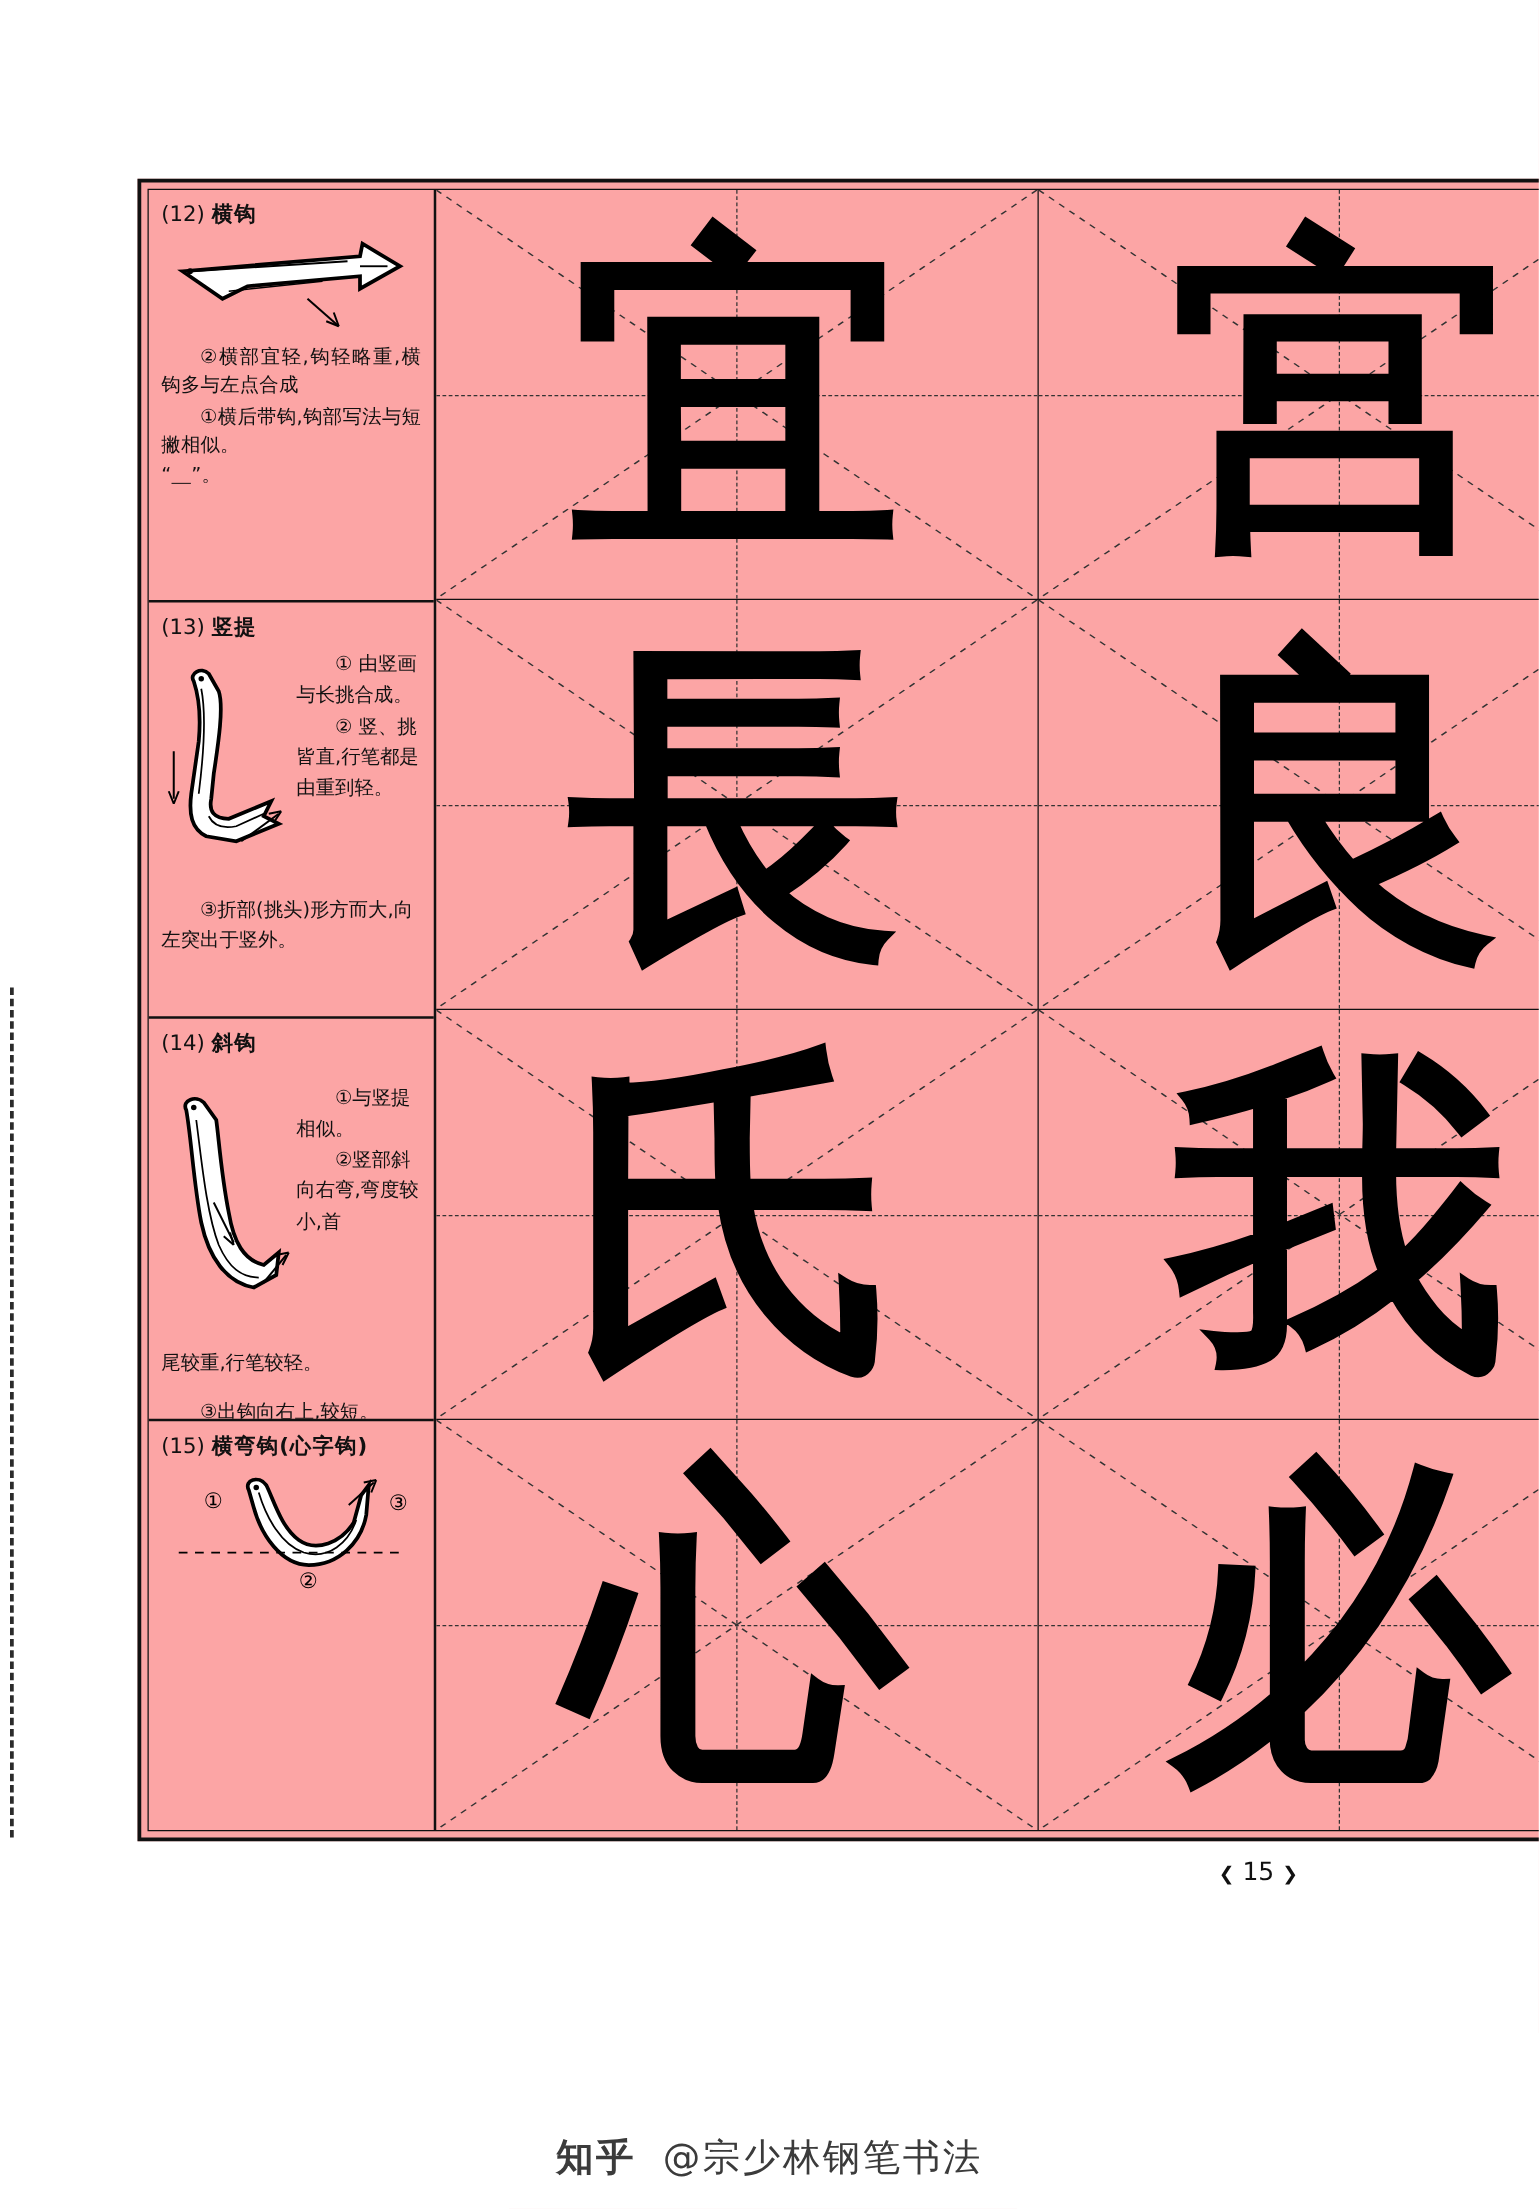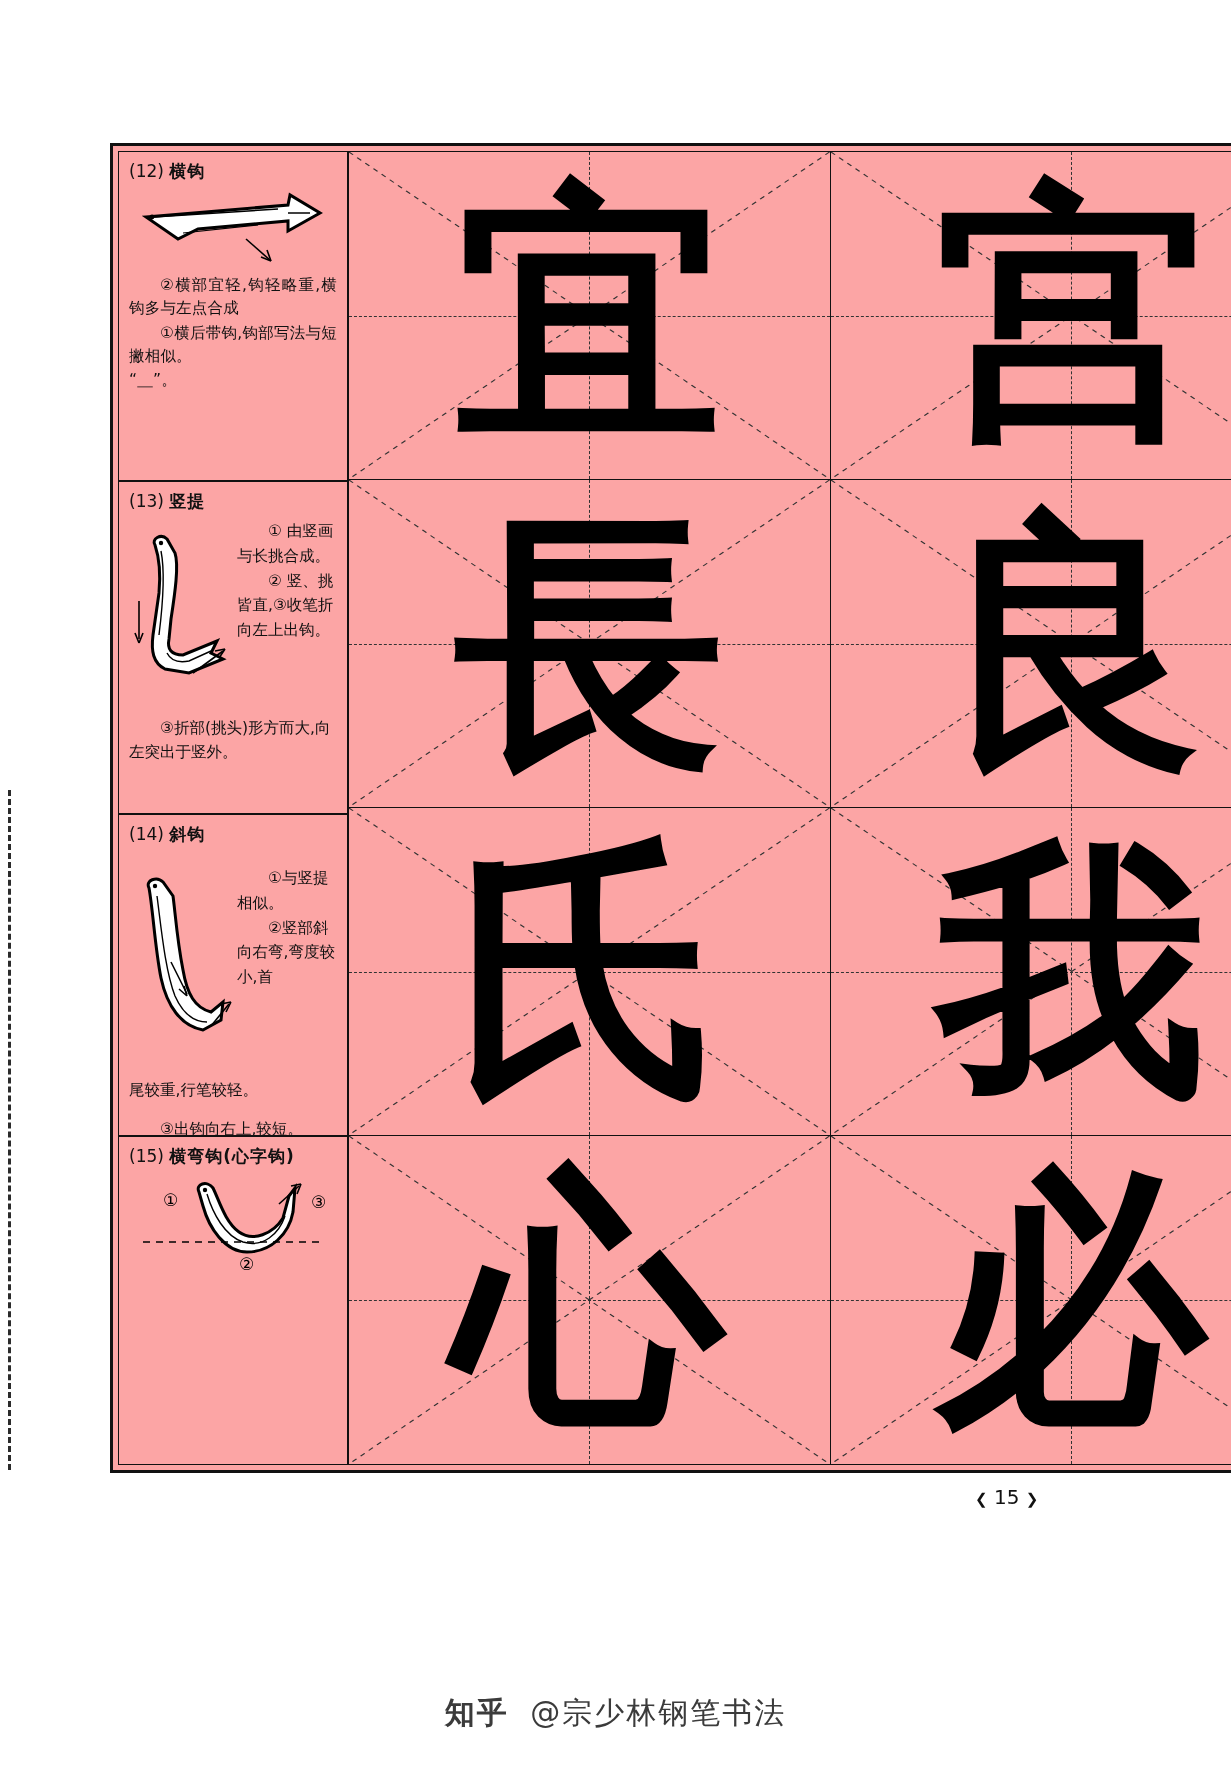--- a/index.html
+++ b/index.html
@@ -168,21 +168,21 @@
     font-family: "DejaVu Sans", sans-serif;
     color: #111;
     white-space: nowrap;
   }
   .page-num .orn { font-size: 15px; }
 
   
   .watermark {
     position: absolute;
     left: 0; right: 0;
-    bottom: 33px;
+    bottom: 20px;
     text-align: center;
     font-size: 30px;
     color: #3b3b3b;
     font-family: "DejaVu Sans", sans-serif;
     letter-spacing: 2px;
     white-space: nowrap;
   }
   .watermark .wm-logo {
     display: inline-block;
     font-weight: bold;
@@ -237,21 +237,21 @@
               <path d="M36,130 C40,138 48,140 58,138 L80,128" stroke="#000" stroke-width="1.4" fill="none"></path>
               <circle cx="30" cy="20" r="2.2" fill="#000"></circle>
               <path d="M8,78 L8,116" stroke="#000" stroke-width="1.6" fill="none"></path>
               <path d="M8,120 L4,110 M8,120 L12,110" stroke="#000" stroke-width="1.6" fill="none"></path>
               <path d="M62,150 L92,128" stroke="#000" stroke-width="1.6" fill="none" stroke-dasharray="0"></path>
               <path d="M94,126 L84,128 M94,126 L88,135" stroke="#000" stroke-width="1.6" fill="none"></path>
             </svg>
           </div>
           <div class="txt">
             <p class="indent">① 由竖画与长挑合成。</p>
-            <p class="indent">② 竖、挑皆直,③收笔折向左上出钩。</p>
+            <p class="indent">② 竖、挑皆直,行笔都是由重到轻。</p>
           </div>
         </div>
         <div class="below-text">
           <p class="indent">③折部(挑头)形方而大,向左突出于竖外。</p>
         </div>
       </div>
 
       <div class="note-block nb-3">
         <div class="note-head">
           <span class="nh-num">(14)</span>

